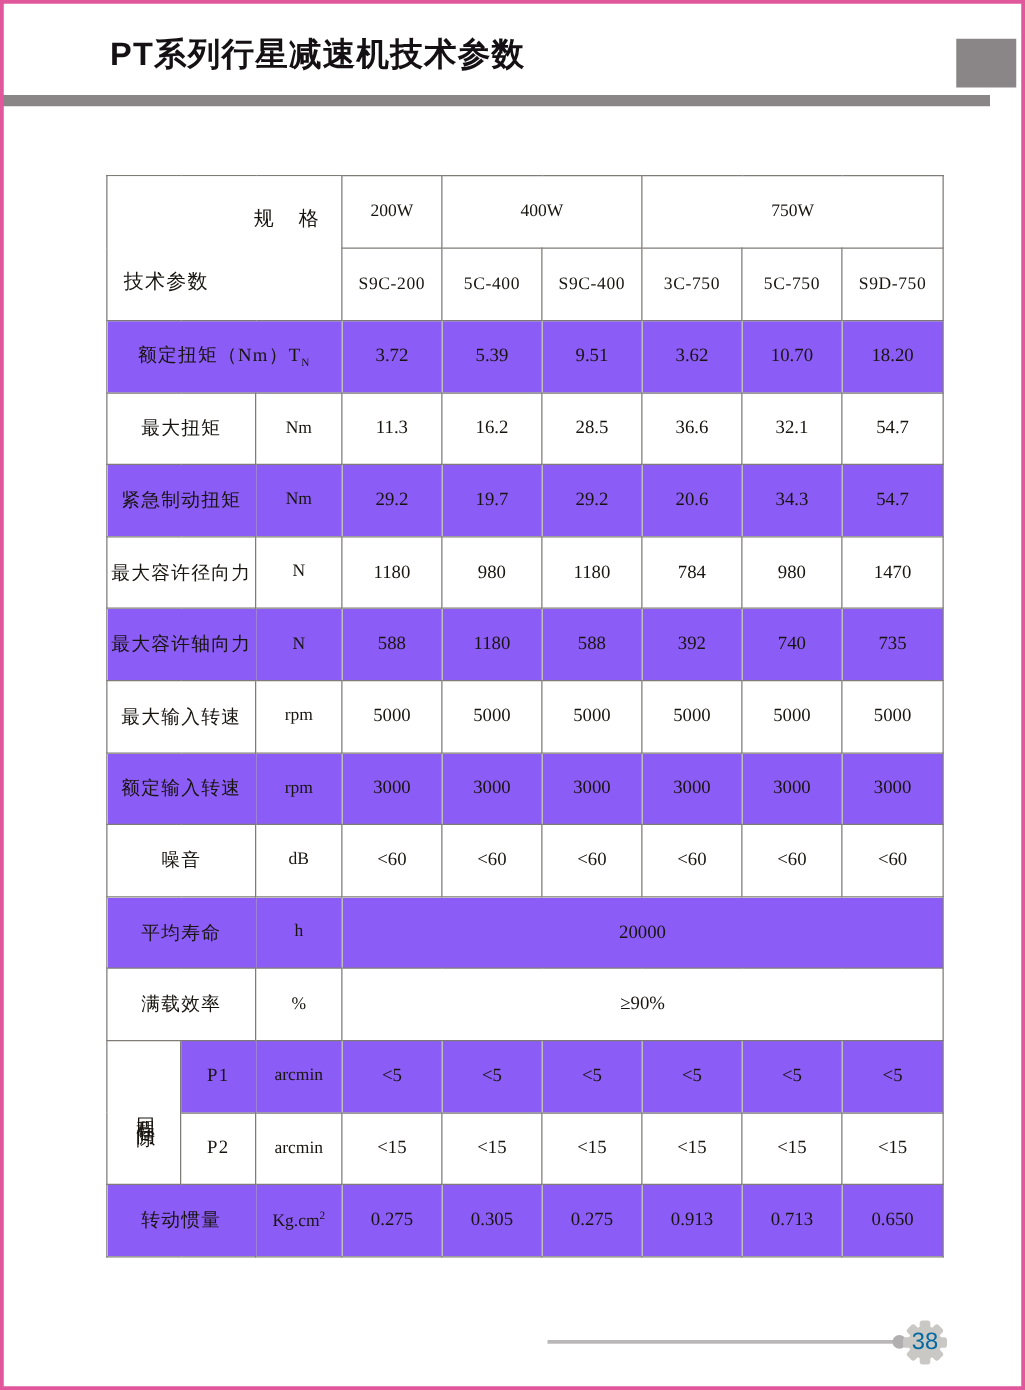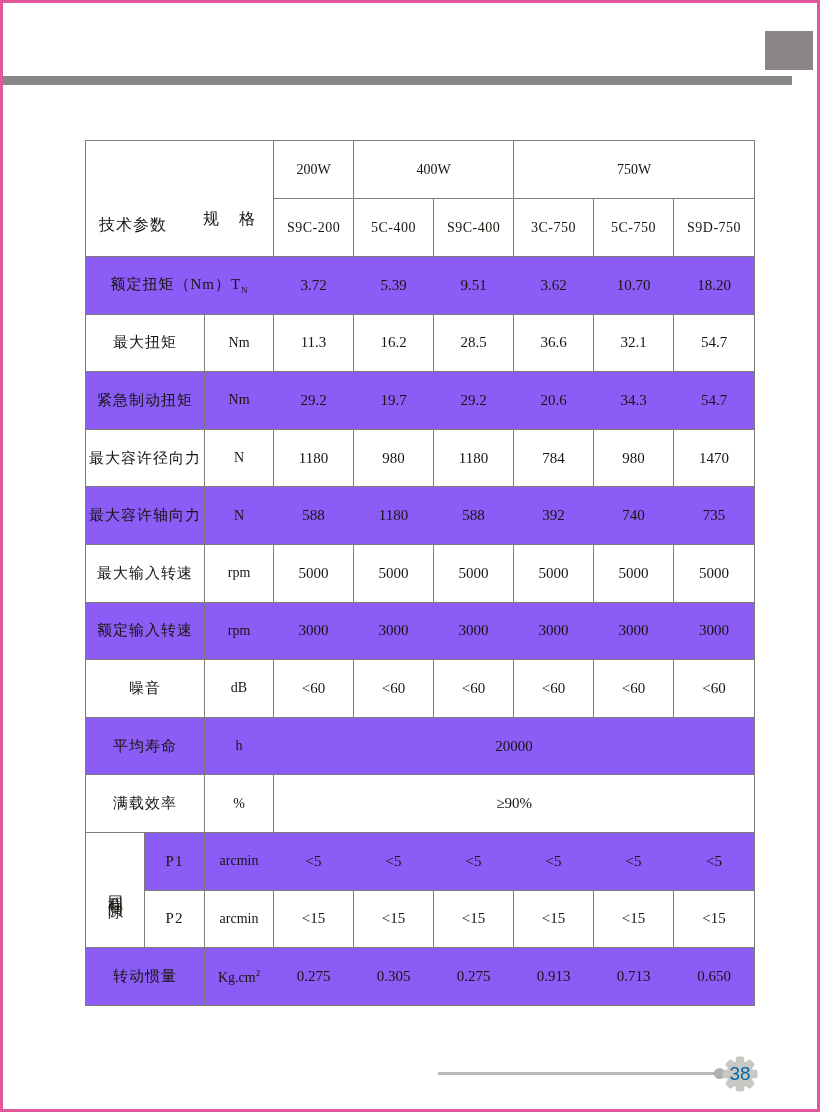--- a/index.html
+++ b/index.html
@@ -41,21 +41,21 @@
   sub.tsub { font-size:9px; }
   sup.tsup { font-size:9px; }
 
   
   td.diag-cell {
     position:relative; padding:0;
     background-image:linear-gradient(to bottom right,
       transparent calc(50% - 0.6px), #8a8784 calc(50% - 0.6px),
       #8a8784 calc(50% + 0.6px), transparent calc(50% + 0.6px));
   }
-  .diag-top { position:absolute; top:24px; right:16px; font-size:16px; letter-spacing:2px;margin-top:44px; }
+  .diag-top { position:absolute; top:24px; right:16px; font-size:16px; letter-spacing:2px; }
   .diag-bottom { position:absolute; bottom:20px; left:13px; font-size:16px; letter-spacing:1px;margin-top:20px; }
 
   
   td.vert-cell { padding:0; }
   .vert-text {
     writing-mode:vertical-rl; text-orientation:upright;
     display:inline-block; font-size:15px; letter-spacing:3px; line-height:1;
   }
 
   
@@ -67,20 +67,21 @@
     display:flex; align-items:center; justify-content:center;
     font-family:"Liberation Sans", sans-serif; font-size:19px; color:#0369a1;
   }
 </style>
 </head>
 <body>
 
 <div class="page">
   <div class="frame"></div>
 
+  <div class="doc-title">PT系列行星减速机技术参数</div>
   <div class="title-rule"></div>
   <div class="title-block"></div>
 
   <div class="spec-table-wrap">
     <table class="spec">
       <colgroup>
         <col style="width:59px">
           <col style="width:60px">
           <col style="width:69px">
         <col style="width:80px">

